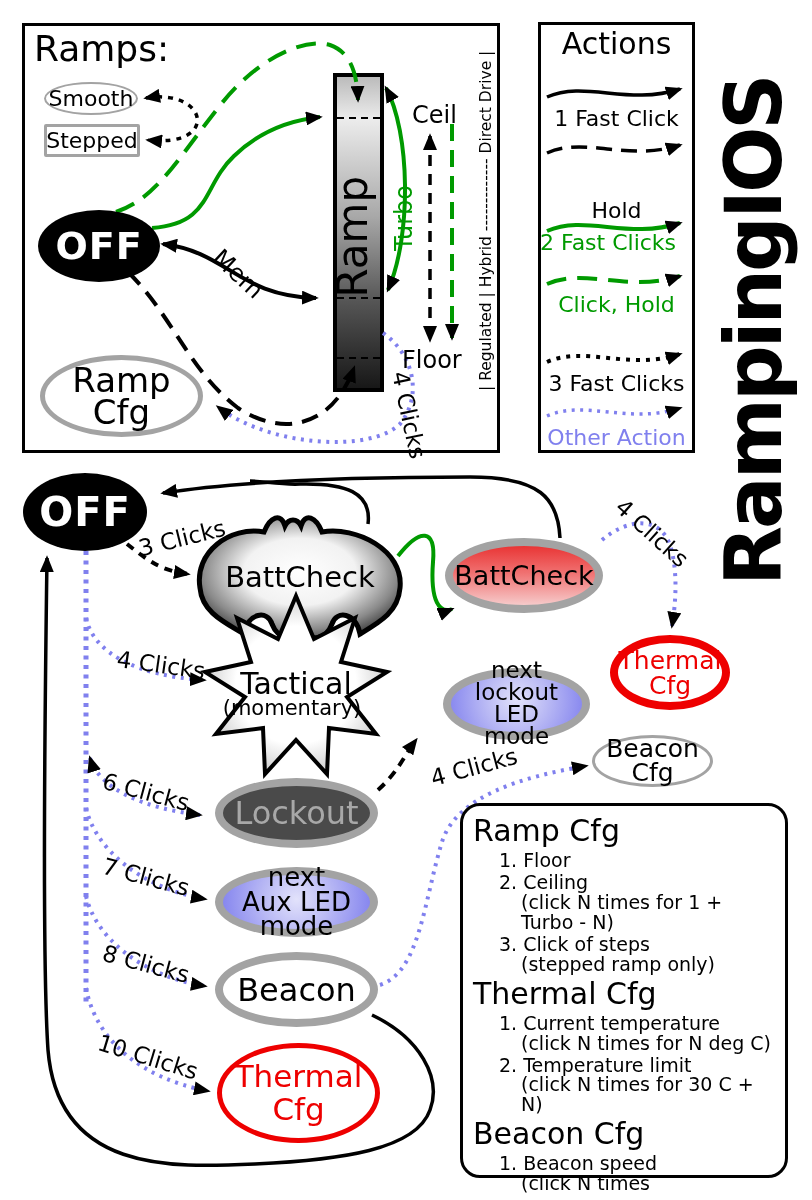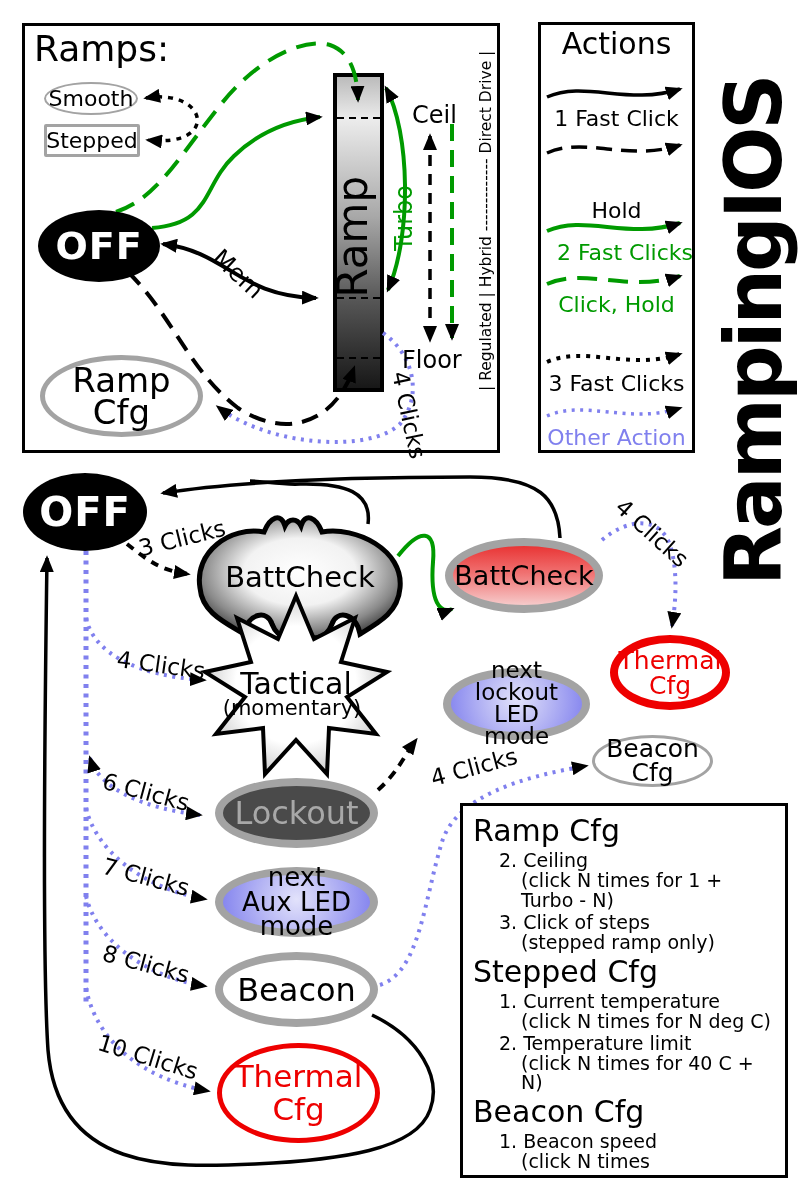--- a/index.html
+++ b/index.html
@@ -6,21 +6,21 @@
   #canvas{position:relative;width:812px;height:1200px;background:#fff;overflow:hidden;}
   svg.art{position:absolute;left:0;top:0;z-index:1;}
   .layer{position:absolute;left:0;top:0;width:812px;height:1200px;z-index:2;pointer-events:none;}
   .lbl{position:absolute;white-space:nowrap;color:#000;}
   .node{position:absolute;display:flex;flex-direction:column;align-items:center;justify-content:center;
         text-align:center;box-sizing:border-box;border-radius:50%;background:#fff;border:8px solid #a3a3a3;color:#000;}
   .panel{position:absolute;box-sizing:border-box;border:3px solid #000;background:#fff;}
   .green{color:var(--green);}
   .blue{color:var(--blue);}
   .red{color:var(--red);}
-  .cfgbox{font-size:19px;line-height:1.05;}
+  .cfgbox{font-size:19px;line-height:1.05;border-radius:20px;}
   .cfgbox .hd{font-size:30px;line-height:1.2;margin-top:1px;}
   .cfgbox .it{margin-left:26px;margin-top:2px;}
   .cfgbox .nt{margin-left:48px;}
 </style>
 </head>
 <body>
 
 <div id="canvas">
 
   <svg class="art" width="812" height="1200" viewBox="0 0 812 1200">
@@ -118,21 +118,21 @@
     <div class="lbl" style="left:354px;top:402px;width:110px;font-size:23px;text-align:center;transform:rotate(78deg);">4 Clicks</div>
     <div class="node" style="left:40px;top:355px;width:163px;height:82px;border-width:5px;font-size:34px;line-height:0.95;">
       <span>Ramp</span>
       <span>Cfg</span>
     </div>
 
     <div class="panel" style="left:538px;top:22px;width:157px;height:431px;background:transparent;"></div>
     <div class="lbl" style="left:540px;top:26px;width:153px;font-size:30px;text-align:center;">Actions</div>
     <div class="lbl" style="left:540px;top:106px;width:153px;font-size:22px;text-align:center;">1 Fast Click</div>
     <div class="lbl" style="left:540px;top:162px;width:153px;font-size:22px;text-align:center;margin-top:36px;">Hold</div>
-    <div class="lbl green" style="left:540px;top:240px;width:153px;font-size:22px;text-align:right;">2 Fast Clicks</div>
+    <div class="lbl green" style="left:540px;top:230px;width:153px;font-size:22px;text-align:left;">2 Fast Clicks</div>
     <div class="lbl green" style="left:540px;top:292px;width:153px;font-size:22px;text-align:center;">Click, Hold</div>
     <div class="lbl" style="left:540px;top:371px;width:153px;font-size:22px;text-align:center;">3 Fast Clicks</div>
     <div class="lbl blue" style="left:540px;top:425px;width:153px;font-size:22px;text-align:center;">Other Action</div>
 
     <div style="position:absolute;left:700px;top:15px;width:112px;height:632px;writing-mode:vertical-rl;transform:rotate(180deg);
                 font-size:78px;font-weight:bold;letter-spacing:-3px;text-align:center;line-height:108px;">RampingIOS V3</div>
 
     <div class="node" style="left:23px;top:473px;width:124px;height:78px;background:#000;border:none;color:#fff;font-size:40px;font-weight:bold;letter-spacing:1px;">
       <span>OFF</span>
     </div>
@@ -178,29 +178,30 @@
     <div class="lbl" style="left:109px;top:652px;width:104px;font-size:23px;text-align:center;transform:rotate(8deg);">4 Clicks</div>
     <div class="lbl" style="left:94px;top:779px;width:104px;font-size:23px;text-align:center;transform:rotate(15deg);">6 Clicks</div>
     <div class="lbl" style="left:94px;top:864px;width:104px;font-size:23px;text-align:center;transform:rotate(15deg);">7 Clicks</div>
     <div class="lbl" style="left:94px;top:951px;width:104px;font-size:23px;text-align:center;transform:rotate(15deg);">8 Clicks</div>
     <div class="lbl" style="left:90px;top:1044px;width:116px;font-size:23px;text-align:center;transform:rotate(17deg);">10 Clicks</div>
     <div class="lbl" style="left:600px;top:520px;width:104px;font-size:23px;text-align:center;transform:rotate(42deg);">4 Clicks</div>
     <div class="lbl" style="left:422px;top:754px;width:104px;font-size:23px;text-align:center;transform:rotate(-15deg);">4 Clicks</div>
 
     <div class="panel cfgbox" style="left:460px;top:803px;width:328px;height:375px;padding:6px 10px;">
       <div class="hd">Ramp Cfg</div>
+      <div class="it"><span>1.</span> <span>Floor</span></div>
       <div class="it"><span>2.</span> <span>Ceiling</span></div>
       <div class="nt">(click N times for 1 + Turbo - N)</div>
       <div class="it"><span>3.</span> <span>Click of steps</span></div>
       <div class="nt">(stepped ramp only)</div>
-      <div class="hd">Stepped Cfg</div>
+      <div class="hd">Thermal Cfg</div>
       <div class="it"><span>1.</span> <span>Current temperature</span></div>
       <div class="nt">(click N times for N deg C)</div>
       <div class="it"><span>2.</span> <span>Temperature limit</span></div>
-      <div class="nt">(click N times for 40 C + N)</div>
+      <div class="nt">(click N times for 30 C + N)</div>
       <div class="hd">Beacon Cfg</div>
       <div class="it"><span>1.</span> <span>Beacon speed</span></div>
       <div class="nt">(click N times</div>
 
     </div>
 
   </div>
 </div>
 
 </body></html>

